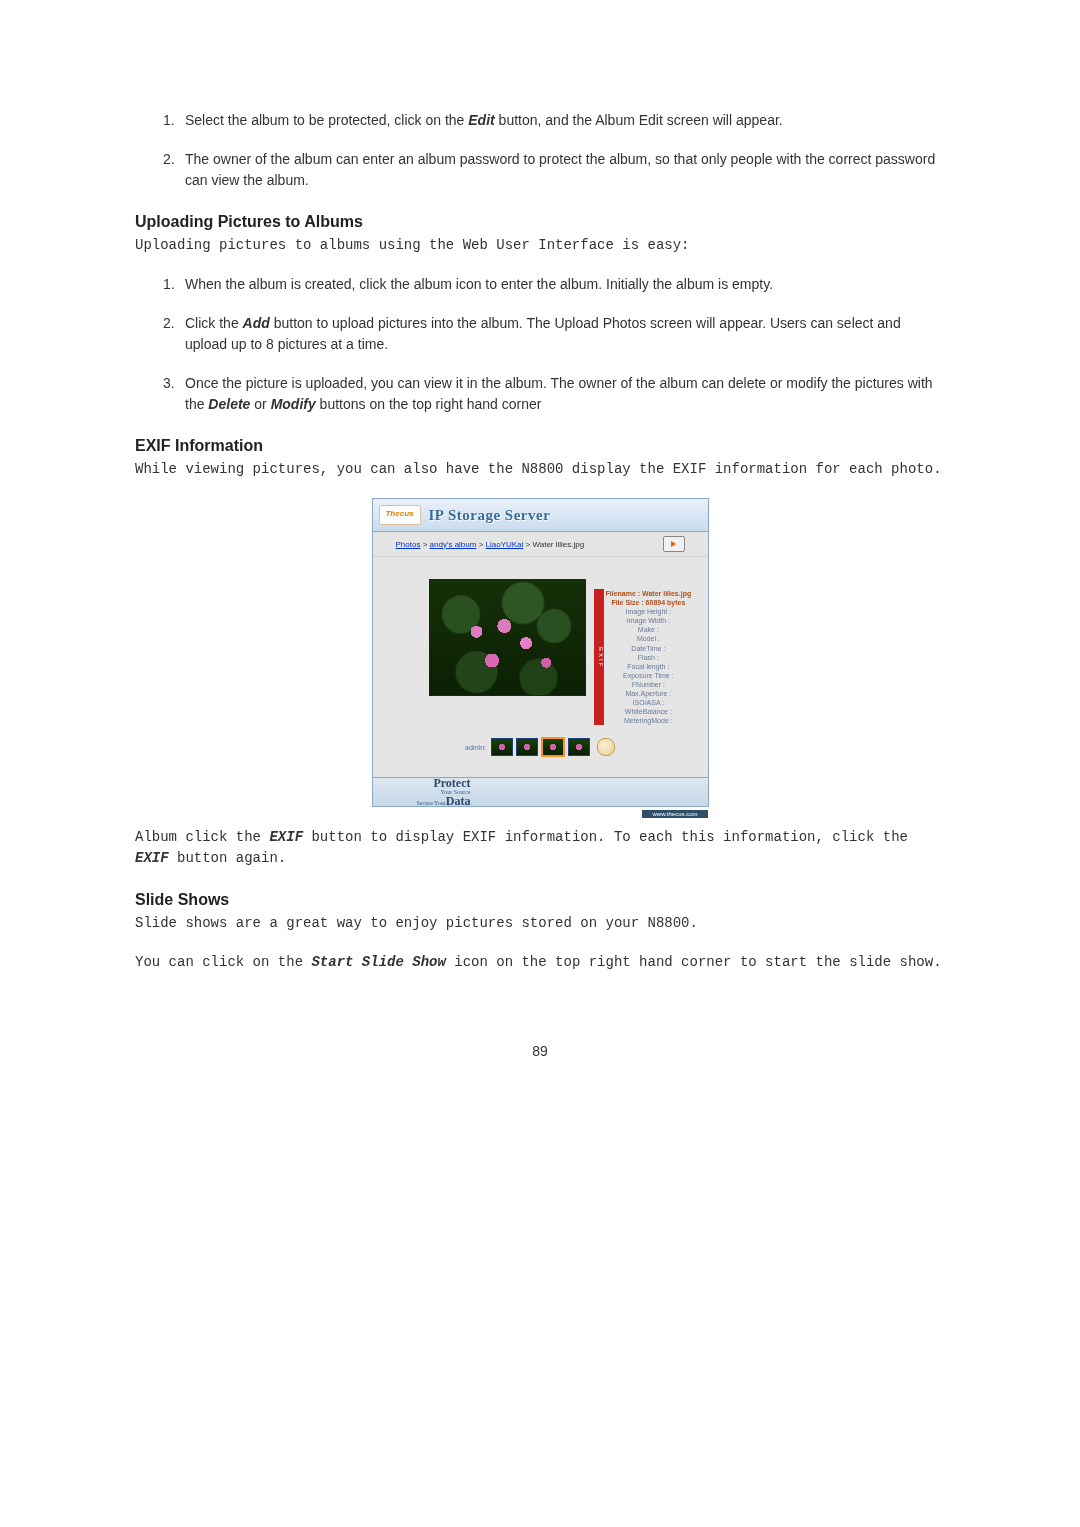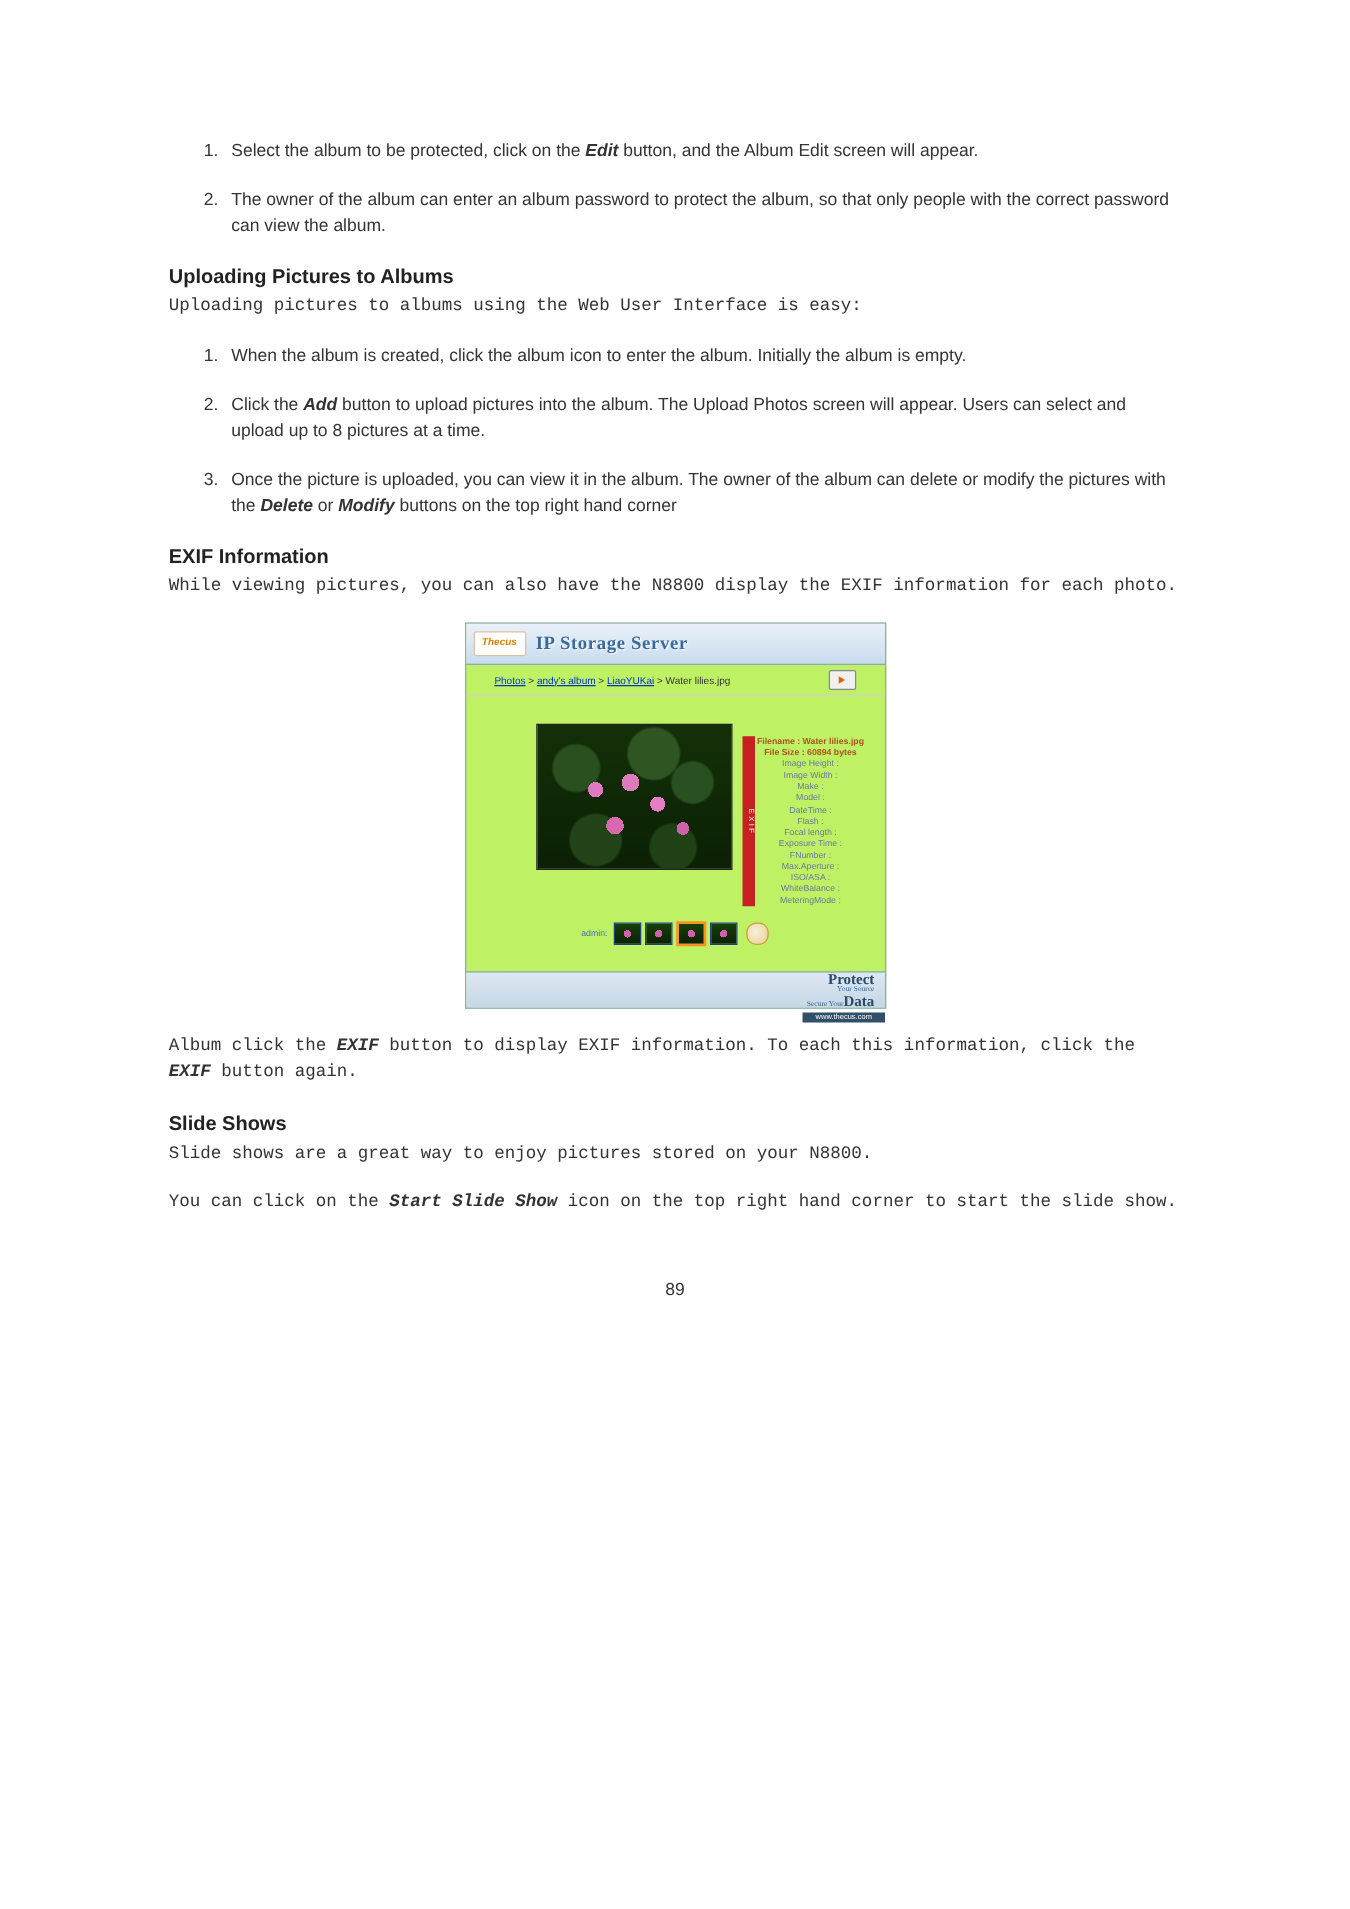--- a/index.html
+++ b/index.html
@@ -42,21 +42,21 @@
       font-weight: bold;
     }
     .screenshot-wrap {
       text-align: center;
       margin: 10px 0 20px 0;
     }
     .screenshot {
       display: inline-block;
       width: 335px;
       border: 1px solid #8aa8c5;
-      background: #bef264;
+      background: #e5e5e5;
     }
     .ss-titlebar {
       height: 32px;
       background: linear-gradient(#e9f1fa, #c9dcee);
       border-bottom: 1px solid #8aa8c5;
       display: flex;
       align-items: center;
       padding: 0 6px;
     }
     .ss-logo {
@@ -193,23 +193,23 @@
       background: radial-gradient(circle at 40% 40%, #f8f0d8, #e8d090);
       border: 1px solid #c8a040;
       margin-left: 4px;
     }
     .ss-footer {
       height: 28px;
       background: linear-gradient(#dde8f2, #c6d7e7);
       border-top: 1px solid #8aa8c5;
       display: flex;
       align-items: center;
-      justify-content: flex-end;
       padding-right: 8px;
       position: relative;
+      padding-left: 44px;
     }
     .ss-footer-brand {
       font-family: Palatino, Georgia, serif;
       font-size: 12px;
       color: #2a4a6a;
       text-align: right;
       line-height: 1;
     }
     .ss-footer-brand .big {
       font-weight: bold;
@@ -226,21 +226,21 @@
       font-size: 6px;
       color: #fff;
       background: #304f69;
       padding: 1px 10px;
     }
     .ss-footer-wrap {
       position: relative;
     }
     .page-number {
       text-align: center;
-      margin-top: 50px;
+      margin-top: 70px;
       font-size: 14px;
     }
   </style>
 </head>
 <body>
 
 <div class="page">
 
   <div class="ol-container">
     <div class="list-item">

